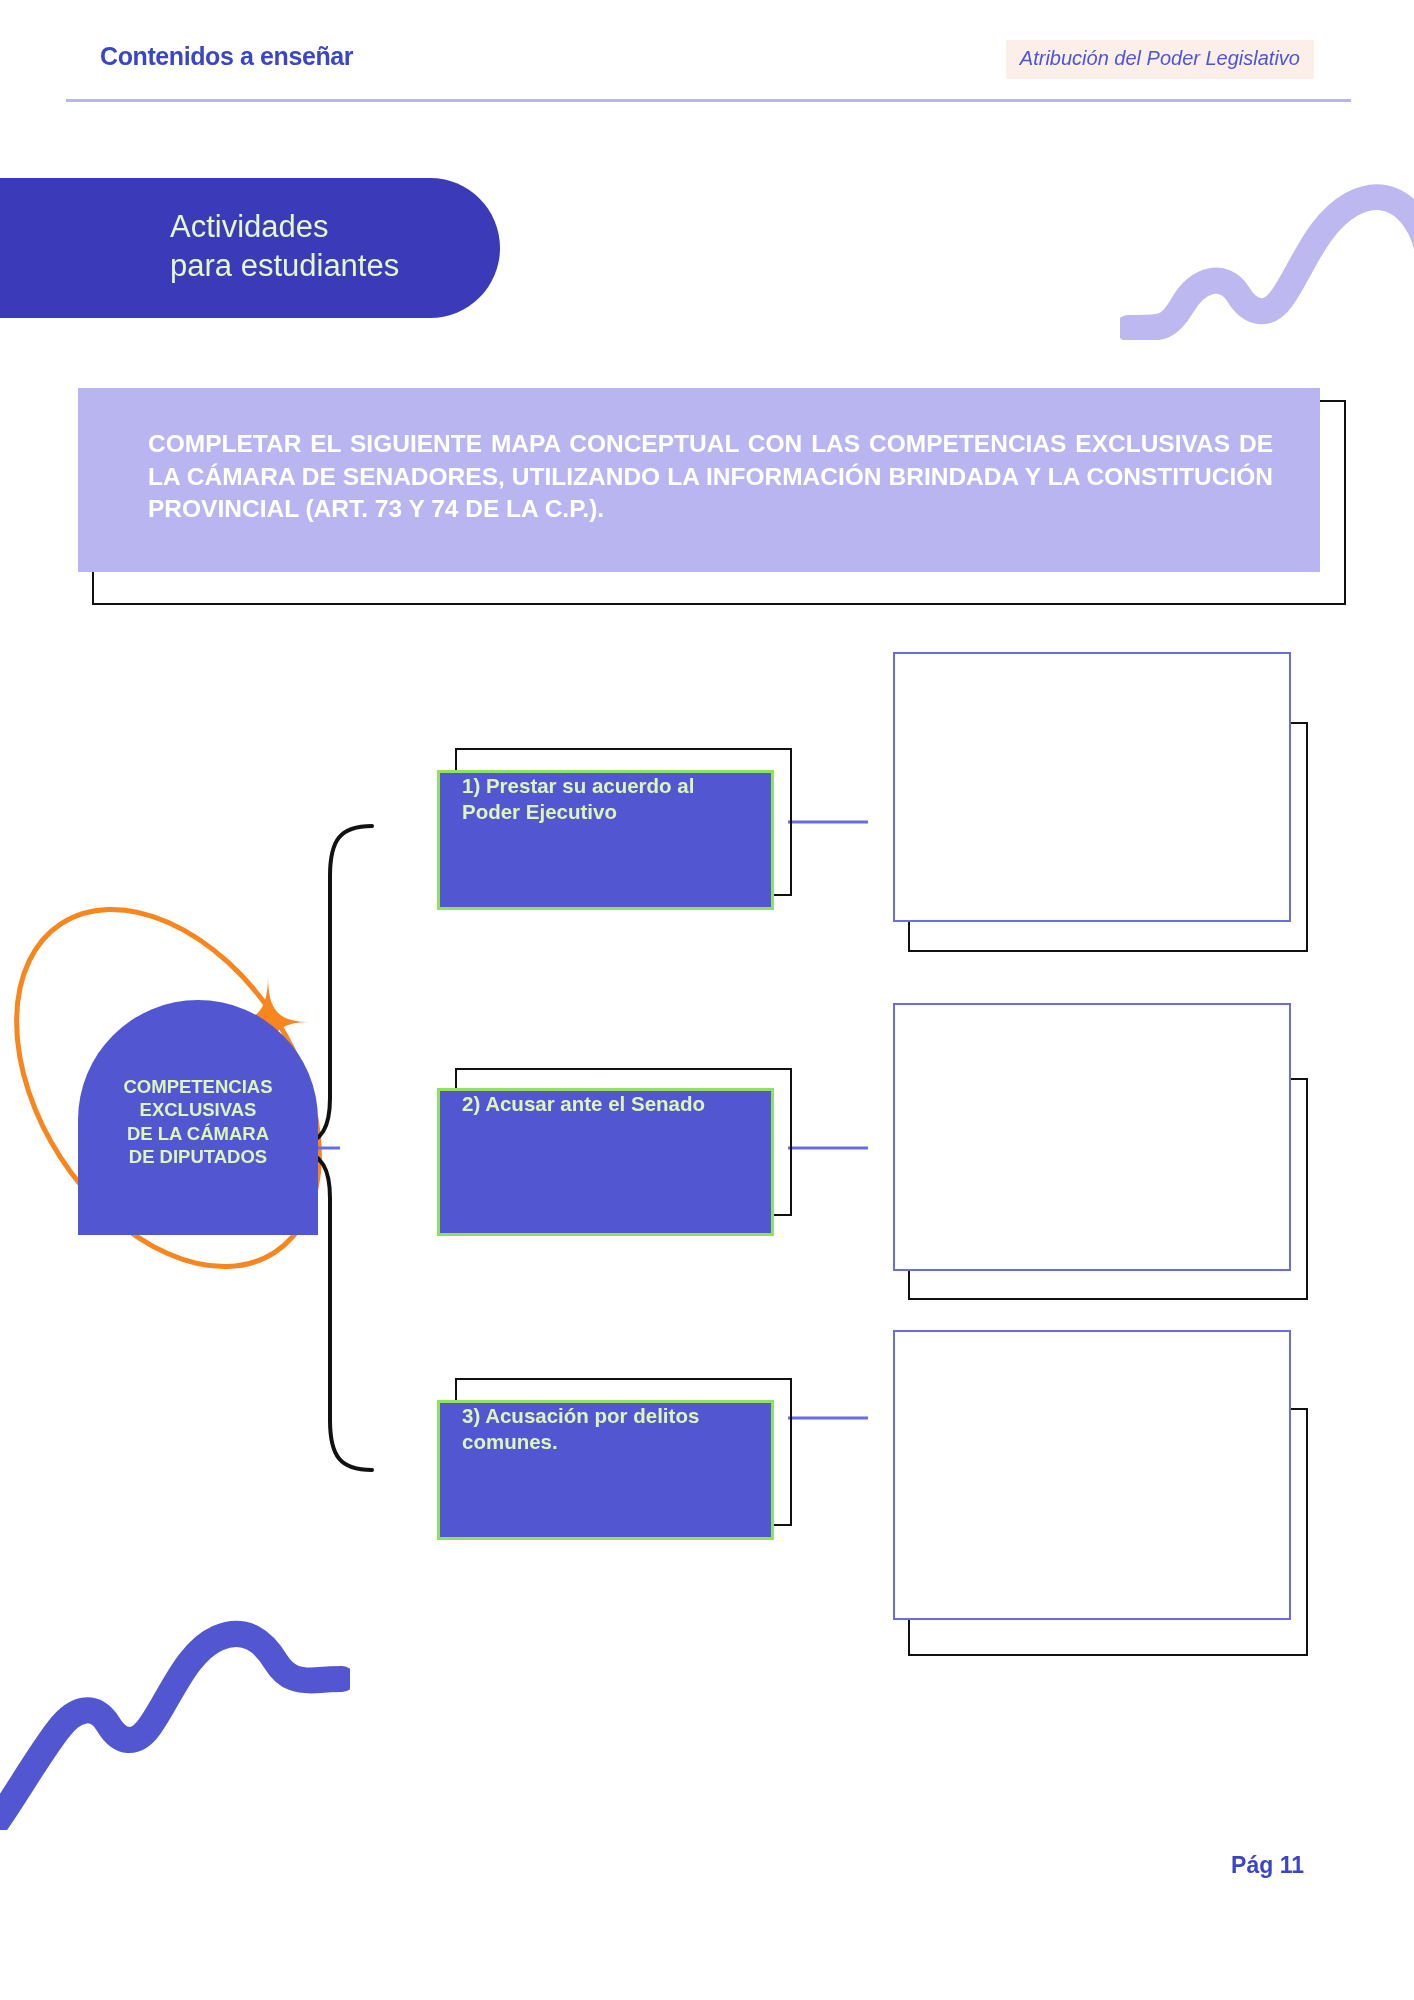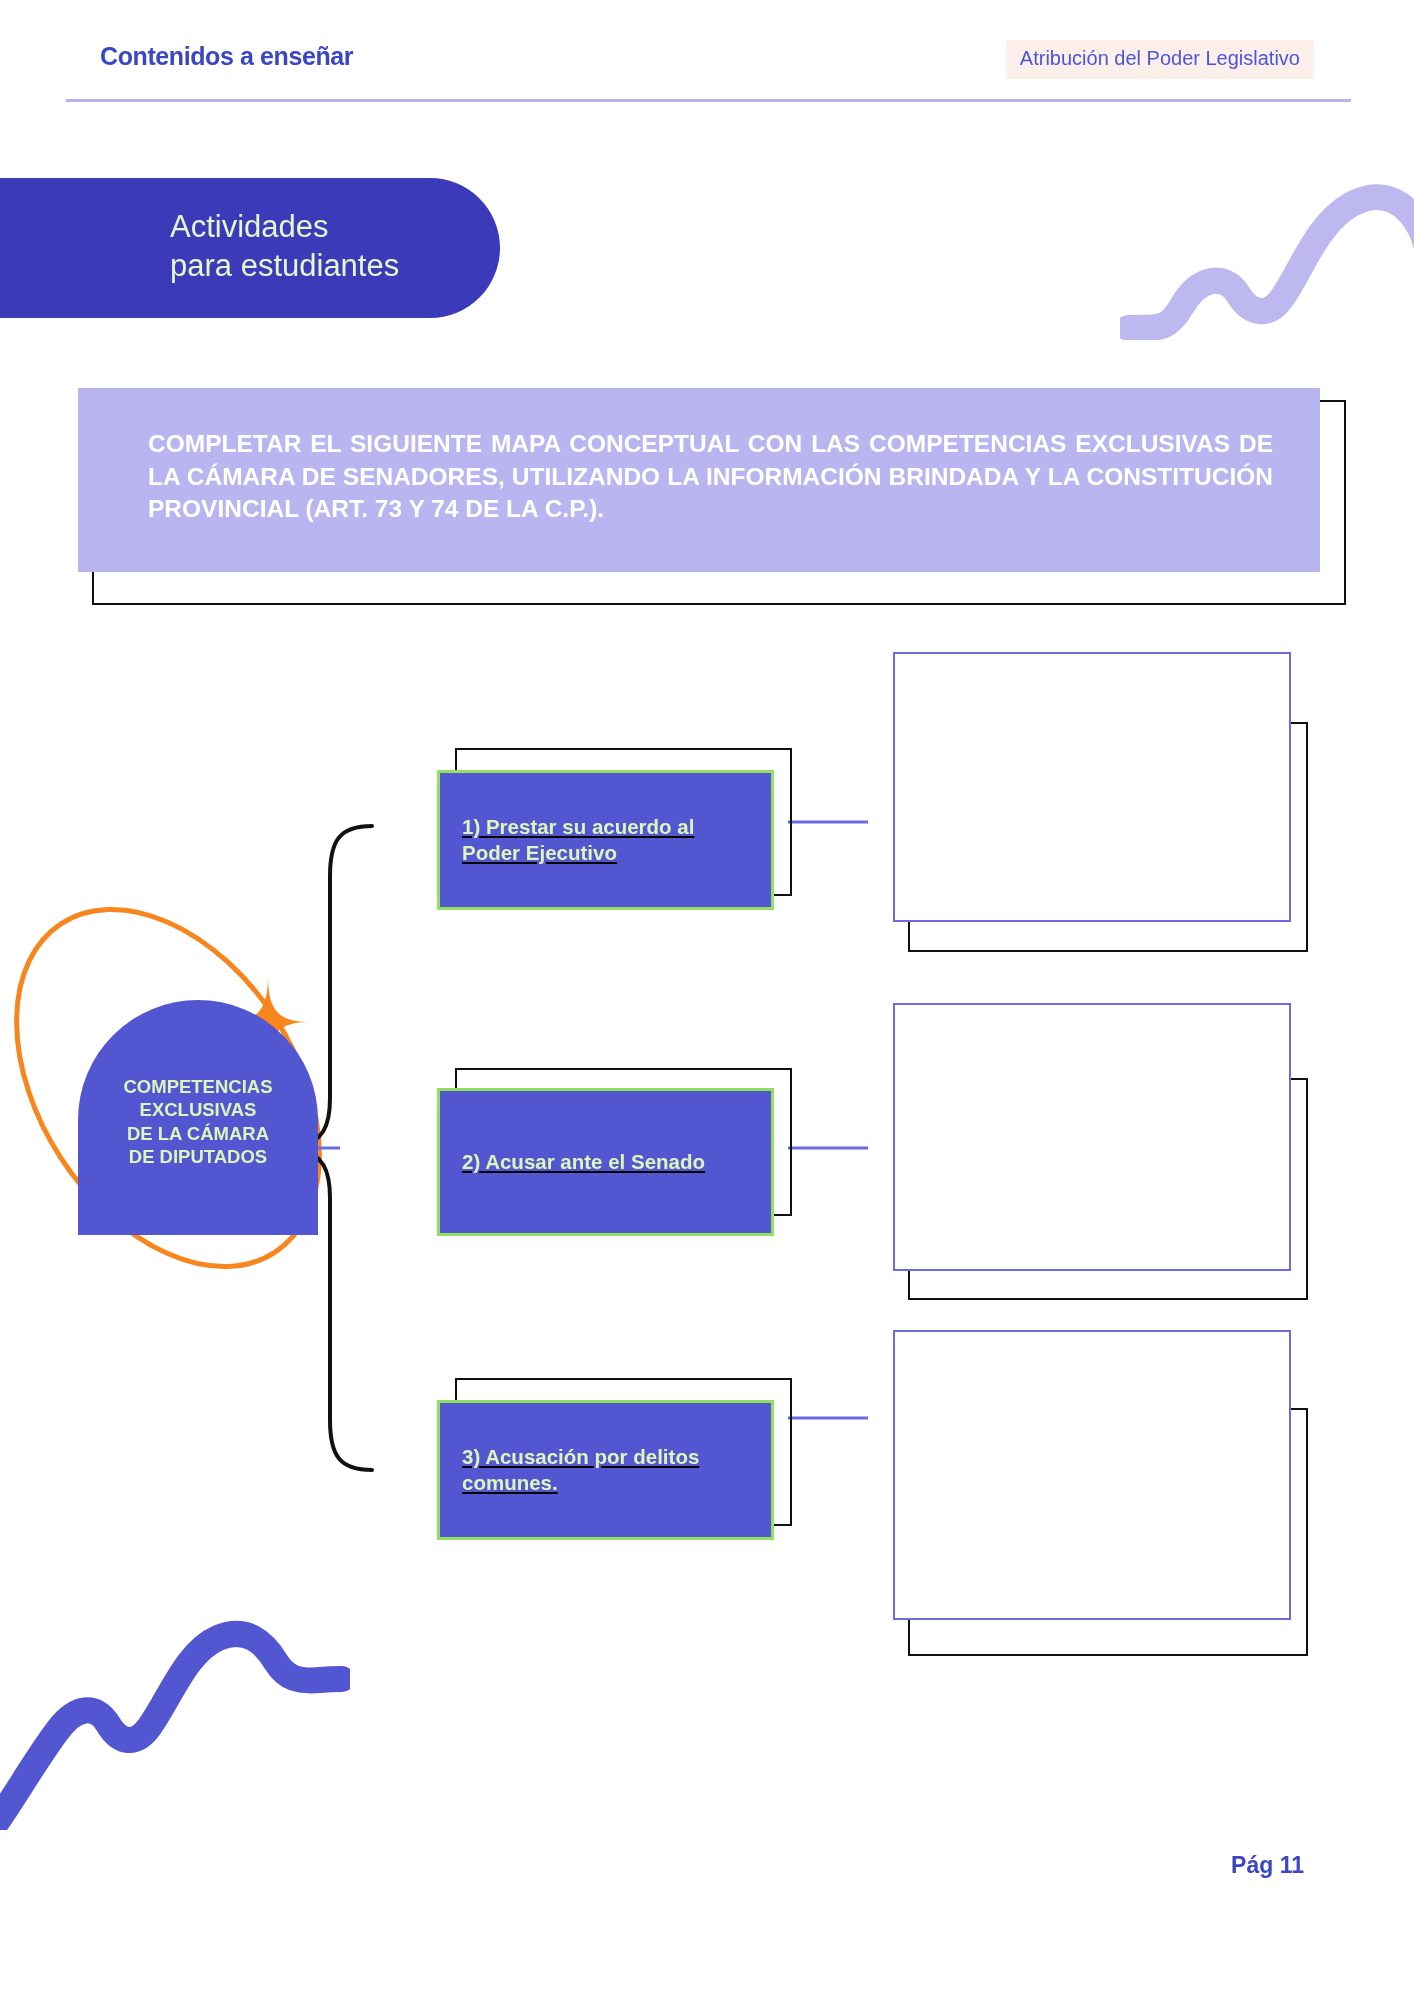--- a/index.html
+++ b/index.html
@@ -38,20 +38,21 @@
   }
   .header-tag {
     position: absolute;
     right: 100px;
     top: 0px;
     background: #fcefea;
     color: #4a55d8;
     font-size: 20px;
     padding: 7px 14px 9px 14px;
     white-space: nowrap;
+    font-style: italic;
   }
   .header-rule {
     position: absolute;
     left: 66px;
     top: 59px;
     width: 1285px;
     height: 3px;
     background: #b7b4ef;
   }
 
@@ -167,22 +168,21 @@
     border: 2px solid #111111;
     box-sizing: border-box;
     background: transparent;
   }
   .branch-box {
     position: absolute;
     background: #5257d1;
     border: 3px solid #92e060;
     box-sizing: border-box;
     display: flex;
-    align-items: center;
-    text-decoration: underline;
+    align-items: flex-start;
   }
   .branch-label {
     color: #ddf5b8;
     font-size: 20.5px;
     font-weight: bold;
     line-height: 1.25;
     padding: 0 16px 0 22px;
     white-space: pre-line;
   }
 

